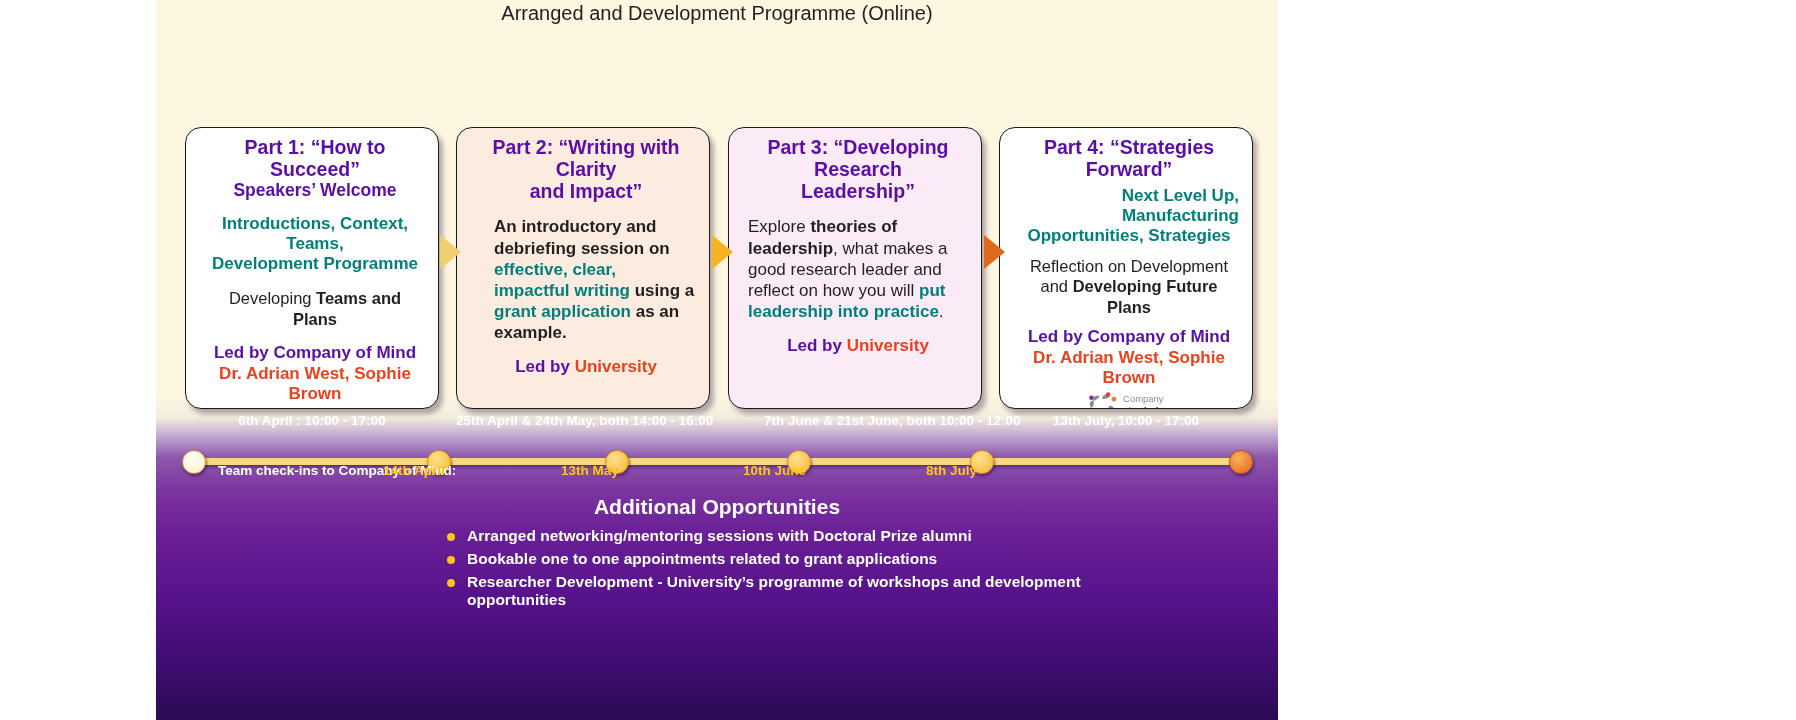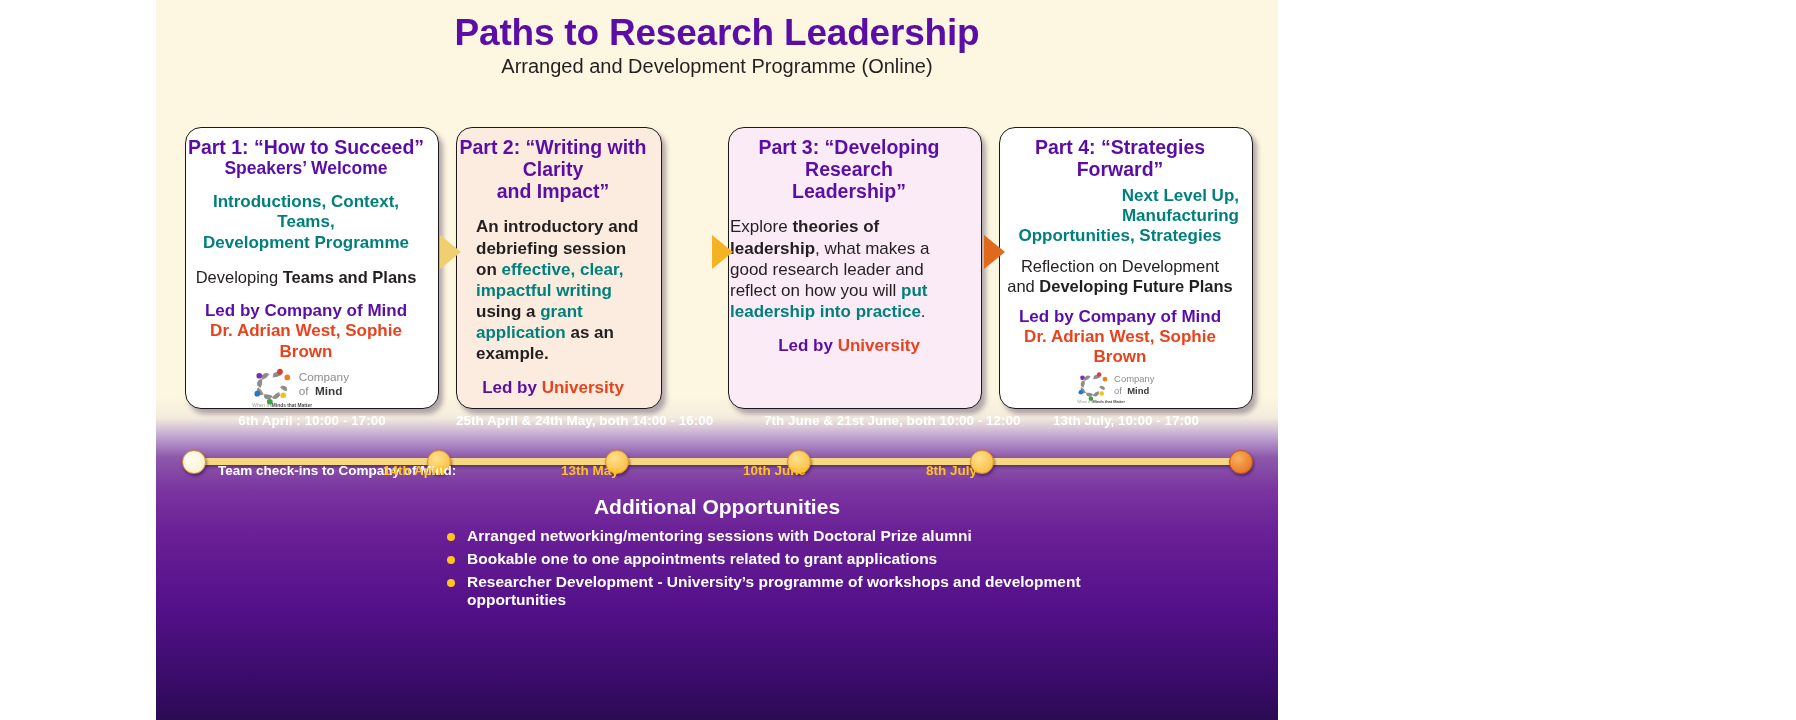--- a/index.html
+++ b/index.html
@@ -40,26 +40,26 @@
   }
   
   #cards{
     position:absolute;left:0;top:127px;width:1122px;height:285px;
   }
   .card{
     position:absolute;top:0;height:282px;
     border:1.6px solid #1a1a1a;border-radius:16px;
     box-shadow:4px 5px 5px rgba(60,40,80,.38);
     box-sizing:border-box;
-    padding:9px 13px 6px 1px;
+    padding:9px 13px 6px 19px;
     text-align:center;
     overflow:hidden;
   }
   .card.c1{left:29px;width:254px;background:#ffffff;}
-  .card.c2{left:300px;width:206px;background:#fcece0;}
+  .card.c2{left:300px;width:254px;background:#fcece0;}
   .card.c3{left:572px;width:254px;background:#fbebf7;}
   .card.c4{left:843px;width:254px;background:#ffffff;}
 
   .card h3{
     margin:0;font-size:19.5px;font-weight:bold;color:#5b0ea6;
     line-height:1.12;
   }
   .teal{color:#00807c;}
   .orange{color:#e8431d;}
   .purple{color:#5b0ea6;}
@@ -142,21 +142,20 @@
     position:absolute;left:0;top:6px;width:8px;height:8px;border-radius:50%;
     background:#ffc31e;
   }
 </style>
 </head>
 <body>
 
 <div id="stage">
   <div id="poster">
 
-    <div class="title">Paths to Research Leadership</div>
     <div class="subtitle">Arranged and Development Programme (Online)</div>
 
     <div id="cards">
 
       <div class="card c1">
         <h3>Part 1: “How to Succeed”</h3>
         <h3 class="teal" style="font-size:17.5px;">Speakers’ Welcome</h3>
         <div class="sp14"></div>
         <div class="sub-teal">Introductions, Context, Teams,</div>
         <div class="sub-teal">Development Programme</div>

